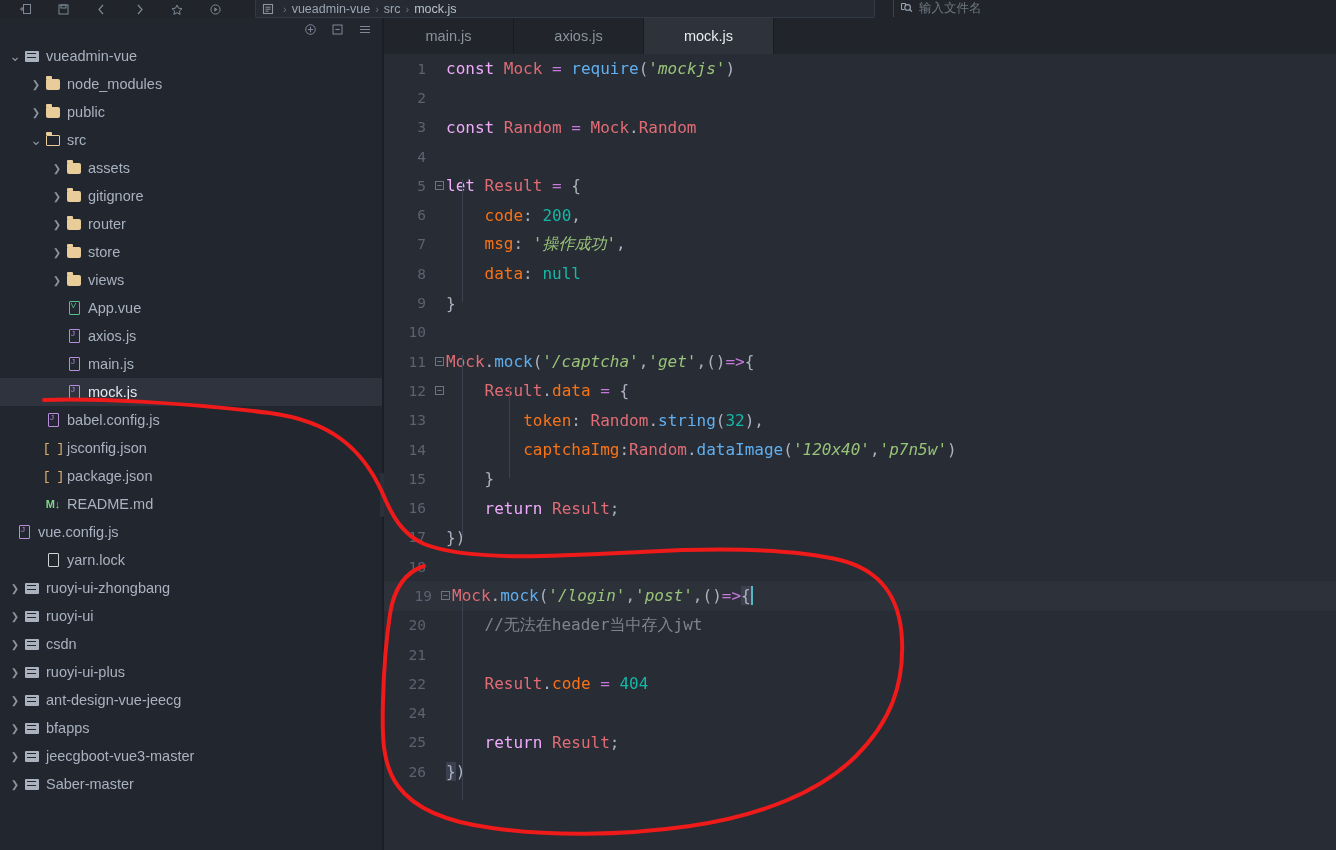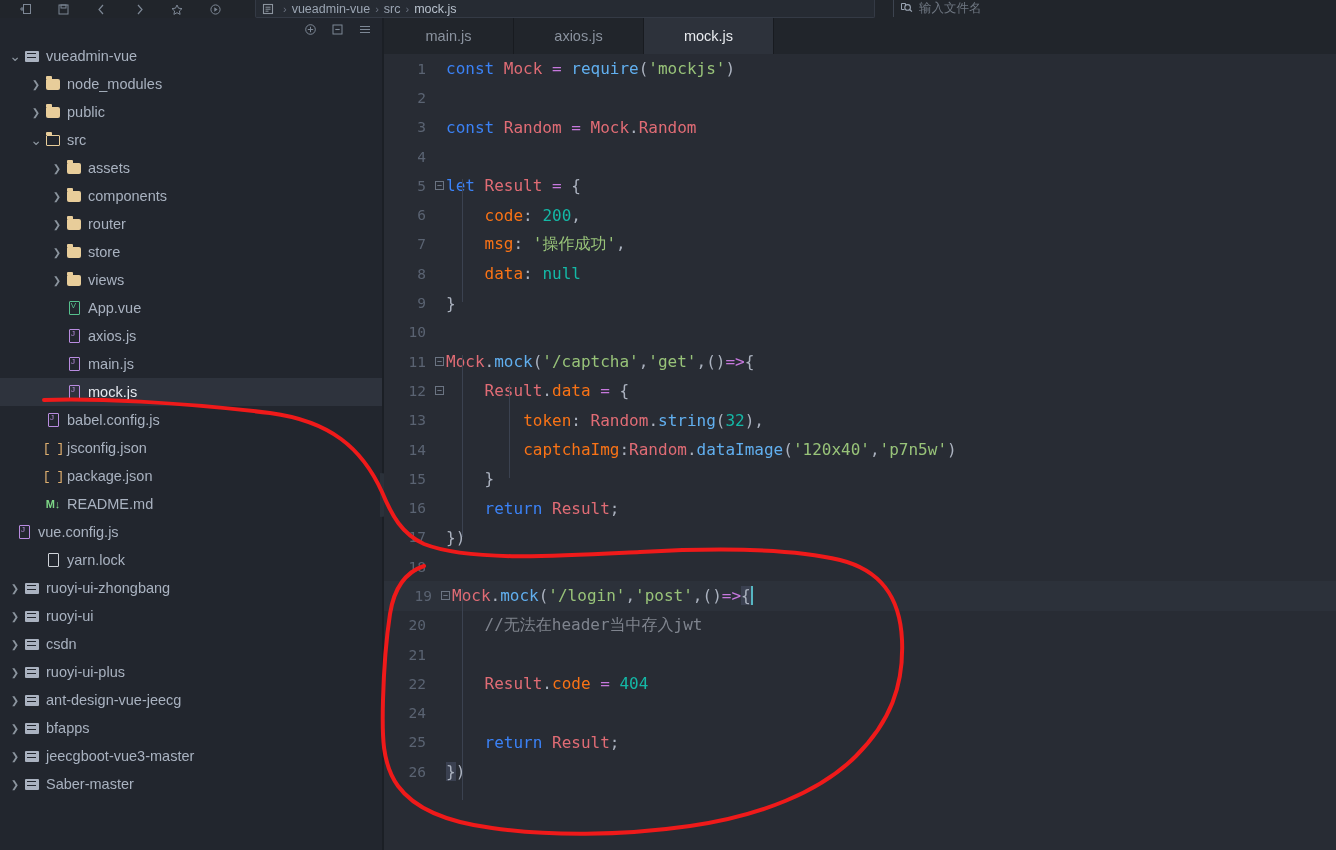--- a/index.html
+++ b/index.html
@@ -120,23 +120,23 @@
     width: 48px; text-align: right; padding-right: 6px; color: #5a6372; font-size: 14.5px;
     flex: none; font-family: "DejaVu Sans Mono", monospace;
   }
   .fold {
     width: 14px; flex: none; color: #6b7482; font-size: 10px;
     display: flex; align-items: center; justify-content: center;
   }
   .src { white-space: pre; color: #abb2bf; }
 
   
-  .k   { color: #3b82f6; text-align: center; }  
+  .k   { color: #f0abfc; text-align: center; }  
   .fn  { color: #61afef; }  
-  .str { color: #98c379; }  
+  .str { color: #98c379; font-style: italic; }  
   .num { color: #14b8a6; }  
   .id  { color: #e06c75; }  
   .pn  { color: #abb2bf; }  
   .prop{ color: #f97316; }  
   .cm  { color: #7f848e; }  
   .arrow { color: #c678dd; }
   .brmatch { background: #3a4050; }
   .caret {
     display: inline-block; width: 2px; height: 19px; background: #56b6c2;
     vertical-align: -4px; margin-left: 0px;
@@ -274,21 +274,21 @@
           <span class="ico">
             <span class="g-folder"></span>
           </span>
           <span class="lbl">assets</span>
         </div>
         <div class="row" style="padding-left: 50px;">
           <span class="chev">❯</span>
           <span class="ico">
             <span class="g-folder"></span>
           </span>
-          <span class="lbl">components</span>
+          <span class="lbl">gitignore</span>
         </div>
         <div class="row" style="padding-left: 50px;">
           <span class="chev">❯</span>
           <span class="ico">
             <span class="g-folder"></span>
           </span>
           <span class="lbl">router</span>
         </div>
         <div class="row" style="padding-left: 50px;">
           <span class="chev">❯</span>

